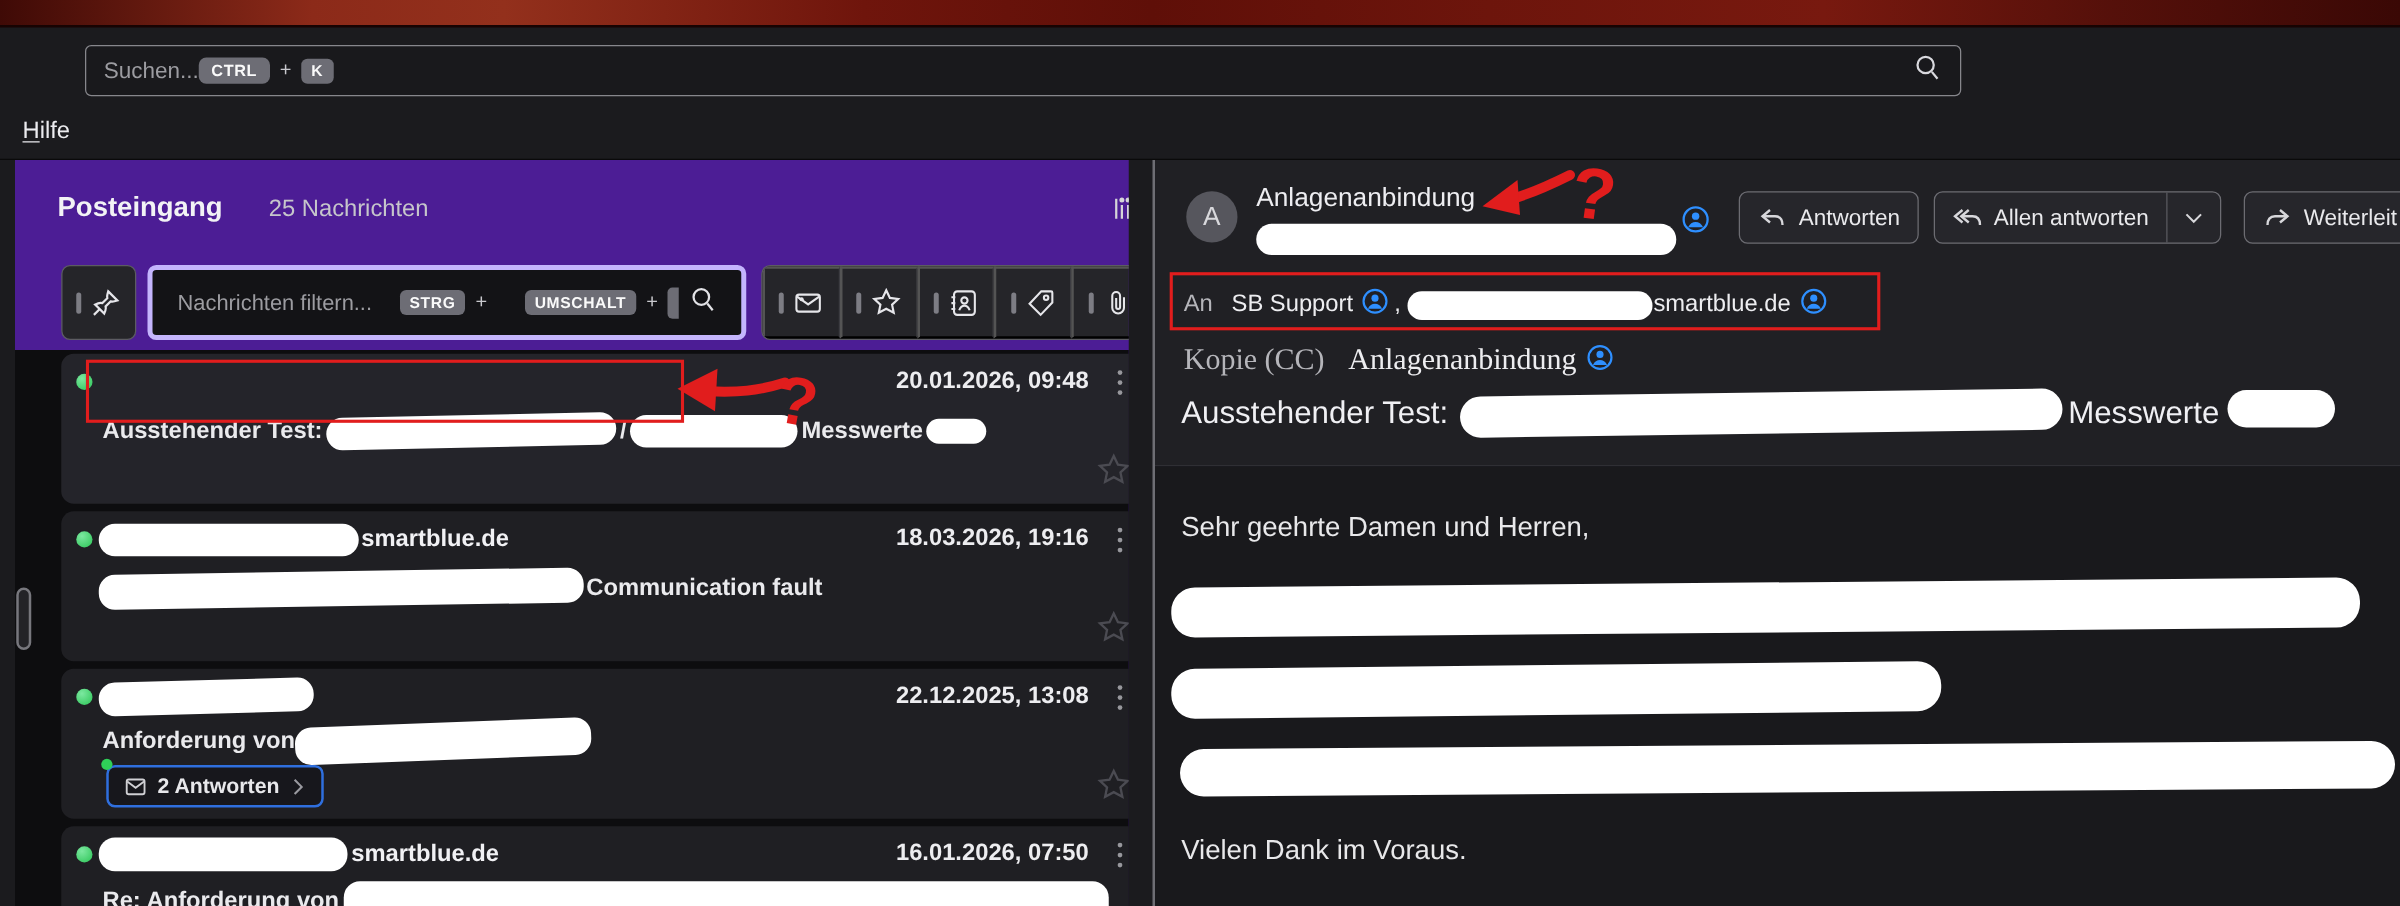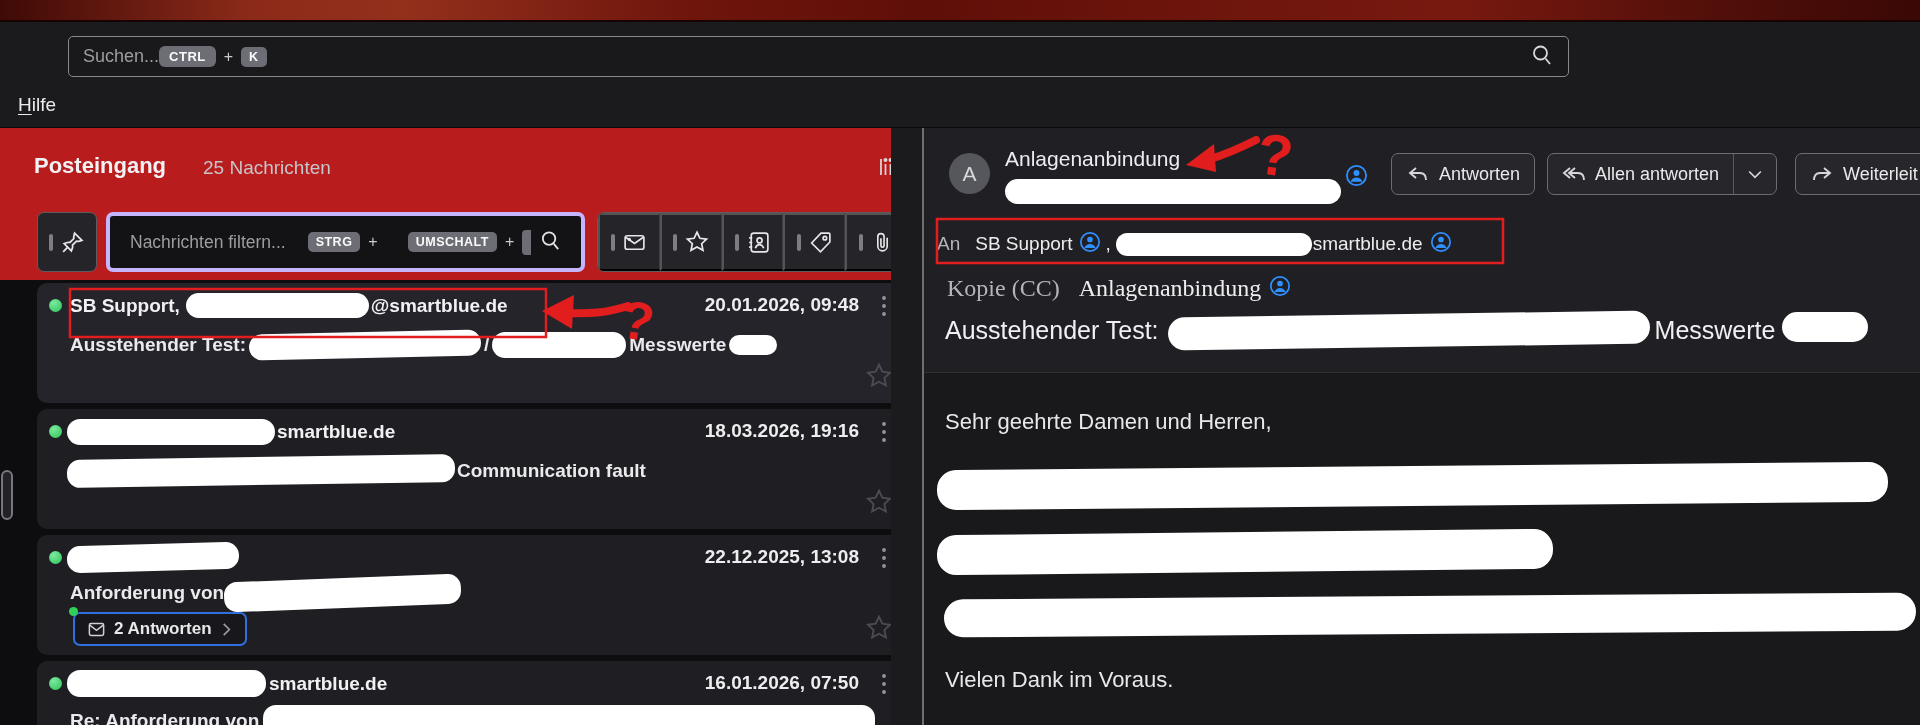--- a/index.html
+++ b/index.html
@@ -24,21 +24,21 @@
   .searchbox .key:first-of-type { margin-left:16px; }
   .search-mag { margin-left:auto; color:#d9d9de; }
 
   
   .menubar { position:absolute; left:0; top:86px; width:100%; height:41px;padding-left:48px; }
   .menu-item { position:absolute; left:18px; top:8px; font-size:19px; color:#ececef; cursor:default; }
   .menu-item .first { text-decoration:underline; text-underline-offset:3px; }
 
   
   .main-border { position:absolute; left:0; top:127px; width:100%; height:1px; background:#0a0a0a; }
-  .left-pane { position:absolute; left:0; top:128px; width:891px; height:597px; background:#b91c1c; overflow:hidden; }
+  .left-pane { position:absolute; left:12px; top:128px; width:891px; height:597px; background:#4c1d95; overflow:hidden; }
   .splitter { position:absolute; left:922px; top:128px; width:2px; height:597px; background:#6e6e74; }
   .right-pane { position:absolute; left:924px; top:128px; width:996px; height:597px; background:#202024; overflow:hidden; }
 
   
   .lp-title { position:absolute; left:34px; top:25px; font-size:22px; font-weight:bold; color:#f2f2f5; }
   .lp-count { position:absolute; left:203px; top:29px; font-size:19px; color:#c6c6cb; }
   .qf-btn { position:absolute; left:661px; top:15px; width:196px; height:47px;
     border:1px solid #6a6a70; border-radius:7px; background:#29292d;
     display:flex; align-items:center; padding:0 13px; gap:10px; cursor:pointer; }
   .qf-accent { width:6px; height:22px; border-radius:3px; background:#1373d9; }
@@ -98,21 +98,21 @@
     padding:0 14px; cursor:pointer; white-space:nowrap; }
   .btn-reply { left:467px; }
   .btn-group { position:absolute; left:623px; top:25px; height:42px; border:1px solid #6c6c72; border-radius:7px;
     background:#26262b; display:flex; align-items:stretch; }
   .btn-group .part { display:flex; align-items:center; gap:9px; padding:0 14px;
     color:#e9e9ec; font-size:18px; cursor:pointer; white-space:nowrap; }
   .btn-group .chev { border-left:1px solid #5a5a60; padding:0 11px; }
   .btn-forward { left:871px; width:220px; overflow:hidden; }
   .icon-g { color:#d7d7db; flex:none; }
 
-  .addr-row { position:absolute; left:13px; top:96px; height:40px; display:flex; align-items:center;
+  .addr-row { position:absolute; left:23px; top:96px; height:40px; display:flex; align-items:center;
     font-size:19px; white-space:nowrap; }
   .addr-label { color:#b5b5ba; margin-right:11px; }
   .addr-name { color:#ededf0; }
   .addr-row .cicon { margin:0 4px 0 7px; }
   .cc-row { position:absolute; left:23px; top:147px; height:34px; display:flex; align-items:flex-start; font-size:24px;font-family:Liberation Serif, serif; }
   .subject-row { position:absolute; left:21px; top:182px; height:40px; display:flex; align-items:center;
     font-size:25px; color:#f0f0f4; white-space:nowrap; }
   .hdr-divider { position:absolute; left:0; top:244px; width:100%; height:1px; background:#2f2f34; }
 
   
@@ -241,25 +241,20 @@
             <path d="M16.5 7.5v8a4.5 4.5 0 0 1-9 0v-9a3 3 0 0 1 6 0v8.5a1.5 1.5 0 0 1-3 0V8"></path>
           </svg>
         </span>
       </button>
     </div>
 
     <div class="list-region">
 
       <div class="card sel c1">
         <span class="dot"></span>
-        <div class="row1">
-          <span>SB Support,</span>
-          <span class="pill" style="width:183px;height:25px;margin:0 2px 0 6px"></span>
-          <span>@smartblue.de</span>
-        </div>
         <div class="mdate">20.01.2026, 09:48</div>
         <button class="kebab">
           <svg width="6" height="22" viewBox="0 0 6 22" fill="currentColor">
               <circle cx="3" cy="3" r="1.9"></circle>
               <circle cx="3" cy="11" r="1.9"></circle>
               <circle cx="3" cy="19" r="1.9"></circle>
             </svg>
         </button>
         <div class="row2">
           <span>Ausstehender Test:</span>

